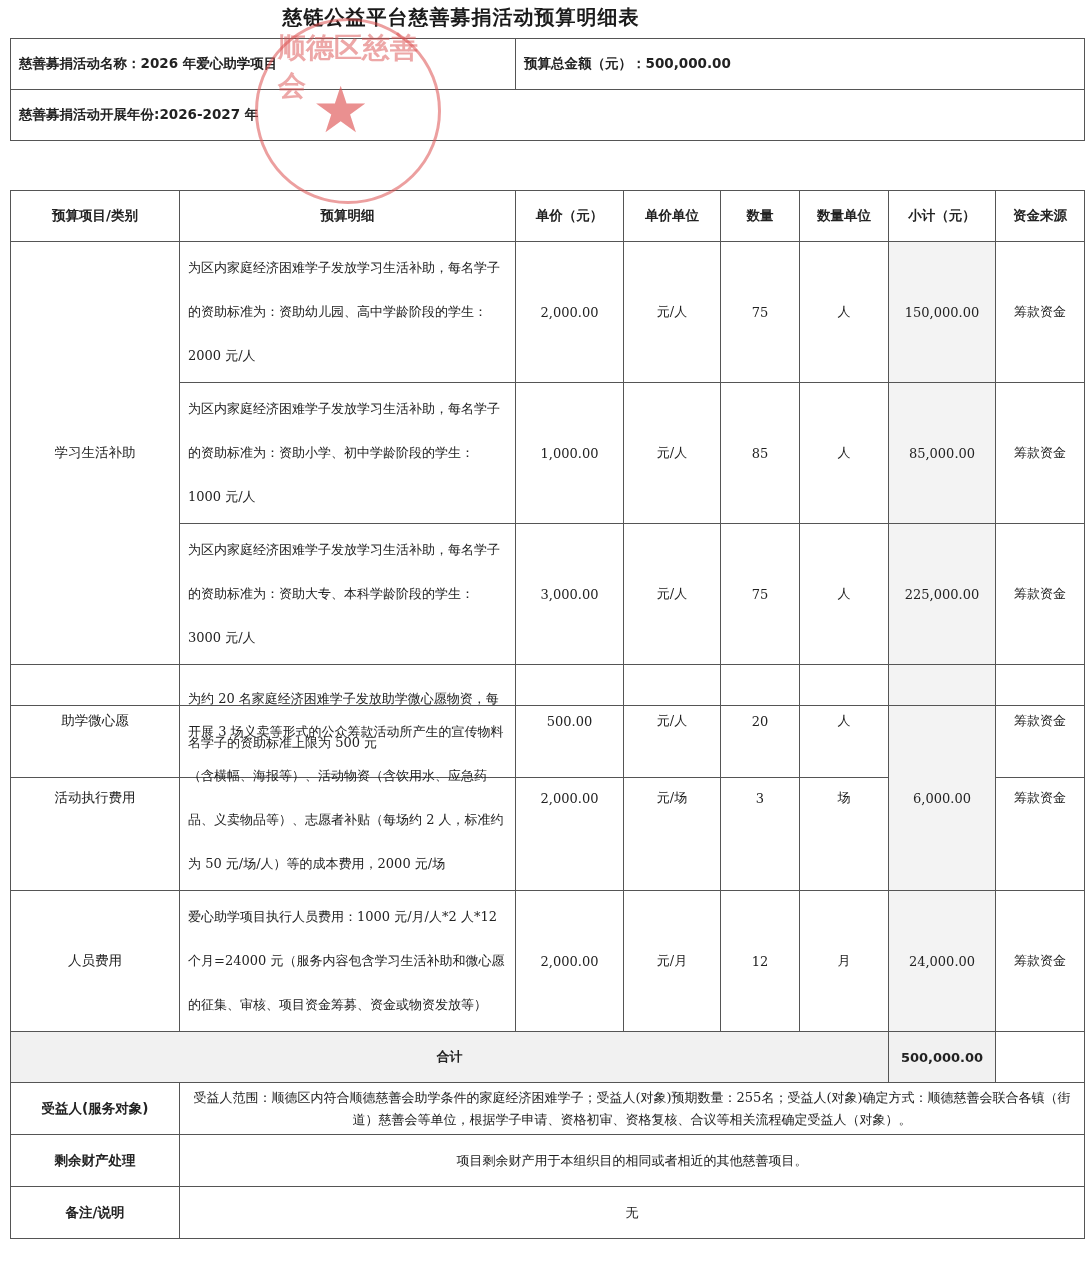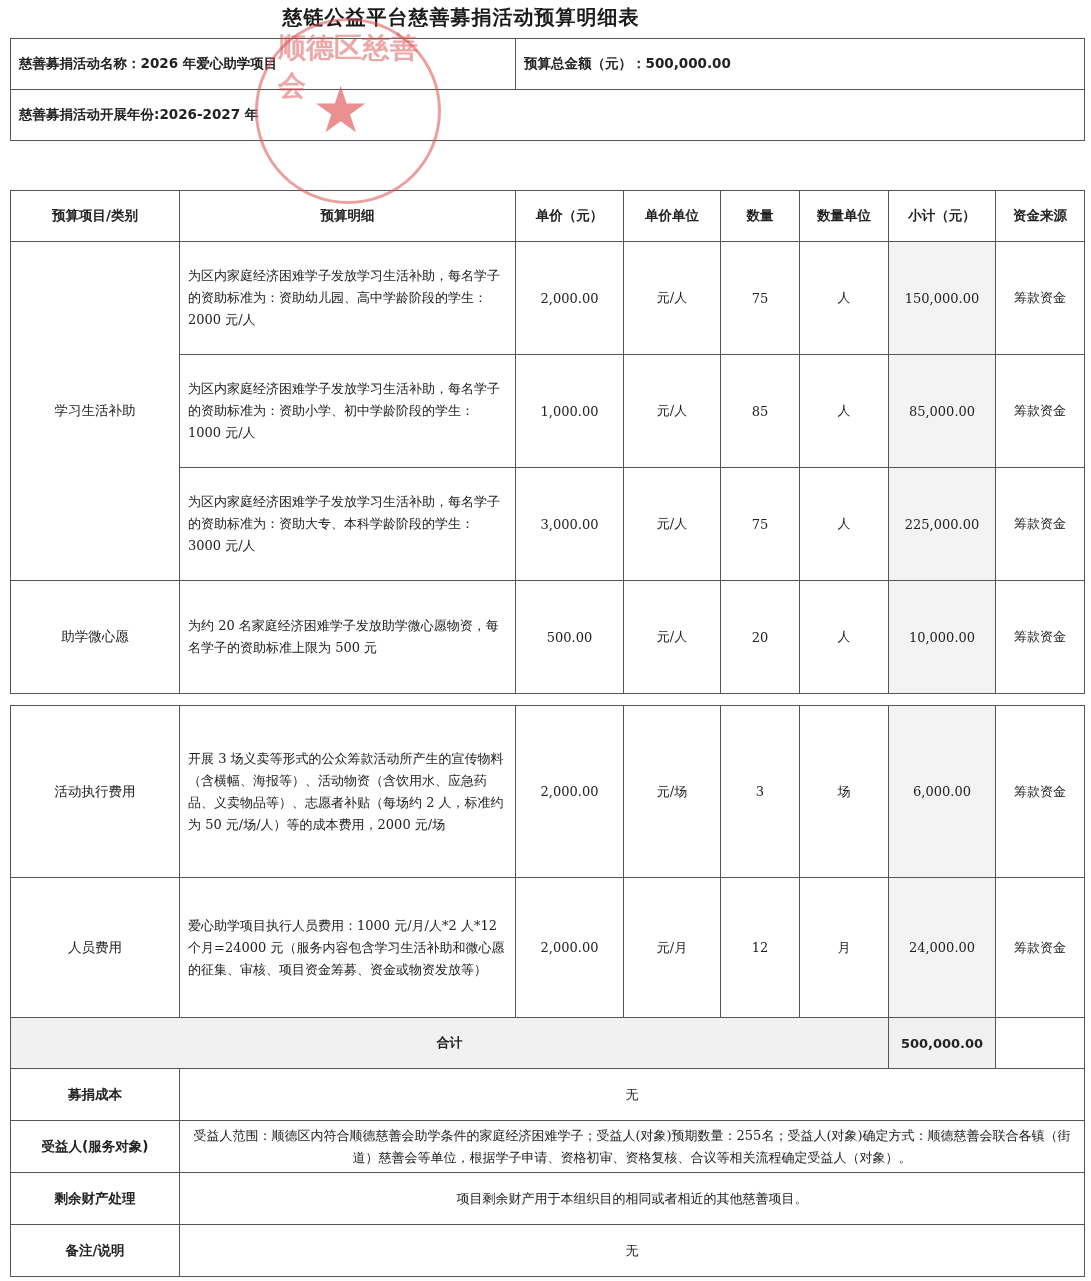--- a/index.html
+++ b/index.html
@@ -5,21 +5,21 @@
   html, body { margin: 0; padding: 0; background: #ffffff; }
   body { width: 1091px; height: 1281px; position: relative; overflow: hidden;
          font-family: "DejaVu Sans", "Liberation Sans", sans-serif; color: #222; }
   .title { position: absolute; top: 4px; left: 0; width: 922px; text-align: center;
            font-size: 20px; font-weight: bold; color: #1a1a1a; letter-spacing: 1px; }
   table { border-collapse: collapse; position: absolute; left: 10px; table-layout: fixed; }
   td, th { border: 1px solid #555; padding: 0; font-size: 13px; }
   .hdr td { font-weight: bold; font-size: 13.5px; padding-left: 8px; height: 50px; }
   .colhead th { font-weight: bold; text-align: center; height: 50px; font-size: 13.5px; }
   .body td { text-align: center; }
-  .desc { text-align: left !important; padding: 4px 8px !important; line-height: 22px;
+  .desc { text-align: left !important; padding: 4px 8px !important; line-height: 44px;
           font-family: "DejaVu Serif", "Liberation Serif", serif; font-size: 13px; }
   .num { font-family: "DejaVu Serif", "Liberation Serif", serif; font-size: 13px; }
   .cat { font-family: "DejaVu Serif", "Liberation Serif", serif; font-size: 13.5px; }
   .shaded { background: #f3f3f3; }
   .total-row td { background: #f1f1f1; height: 50px; font-weight: bold; }
   .foot th { font-weight: bold; text-align: center; font-size: 13.5px; }
   .foot td { text-align: center; font-family: "DejaVu Serif", "Liberation Serif", serif; font-size: 13px; line-height: 22px; }
   .stamp { position: absolute; left: 255px; top: 18px; width: 180px; height: 180px;
            border: 3px solid rgba(220,80,80,0.55); border-radius: 50%; pointer-events: none; }
   .stamp .star { position: absolute; left: 54px; top: 52px; font-size: 64px; color: rgba(220,70,70,0.6); }
@@ -140,24 +140,20 @@
     <td class="num">月</td>
     <td class="num shaded">24,000.00</td>
     <td class="num">筹款资金</td>
   </tr>
   <tr class="total-row">
     <td colspan="6" style="text-align:center;">合计</td>
     <td style="text-align:center;">500,000.00</td>
     <td style="background:#fff;"></td>
   </tr>
   <tr class="foot" style="height:52px">
-    <th>募捐成本</th>
-    <td colspan="7">无</td>
-  </tr>
-  <tr class="foot" style="height:52px">
     <th>受益人(服务对象)</th>
     <td colspan="7" style="padding:2px 8px;">受益人范围：顺德区内符合顺德慈善会助学条件的家庭经济困难学子；受益人(对象)预期数量：255名；受益人(对象)确定方式：顺德慈善会联合各镇（街道）慈善会等单位，根据学子申请、资格初审、资格复核、合议等相关流程确定受益人（对象）。</td>
   </tr>
   <tr class="foot" style="height:52px">
     <th>剩余财产处理</th>
     <td colspan="7">项目剩余财产用于本组织目的相同或者相近的其他慈善项目。</td>
   </tr>
   <tr class="foot" style="height:52px">
     <th>备注/说明</th>
     <td colspan="7">无</td>

